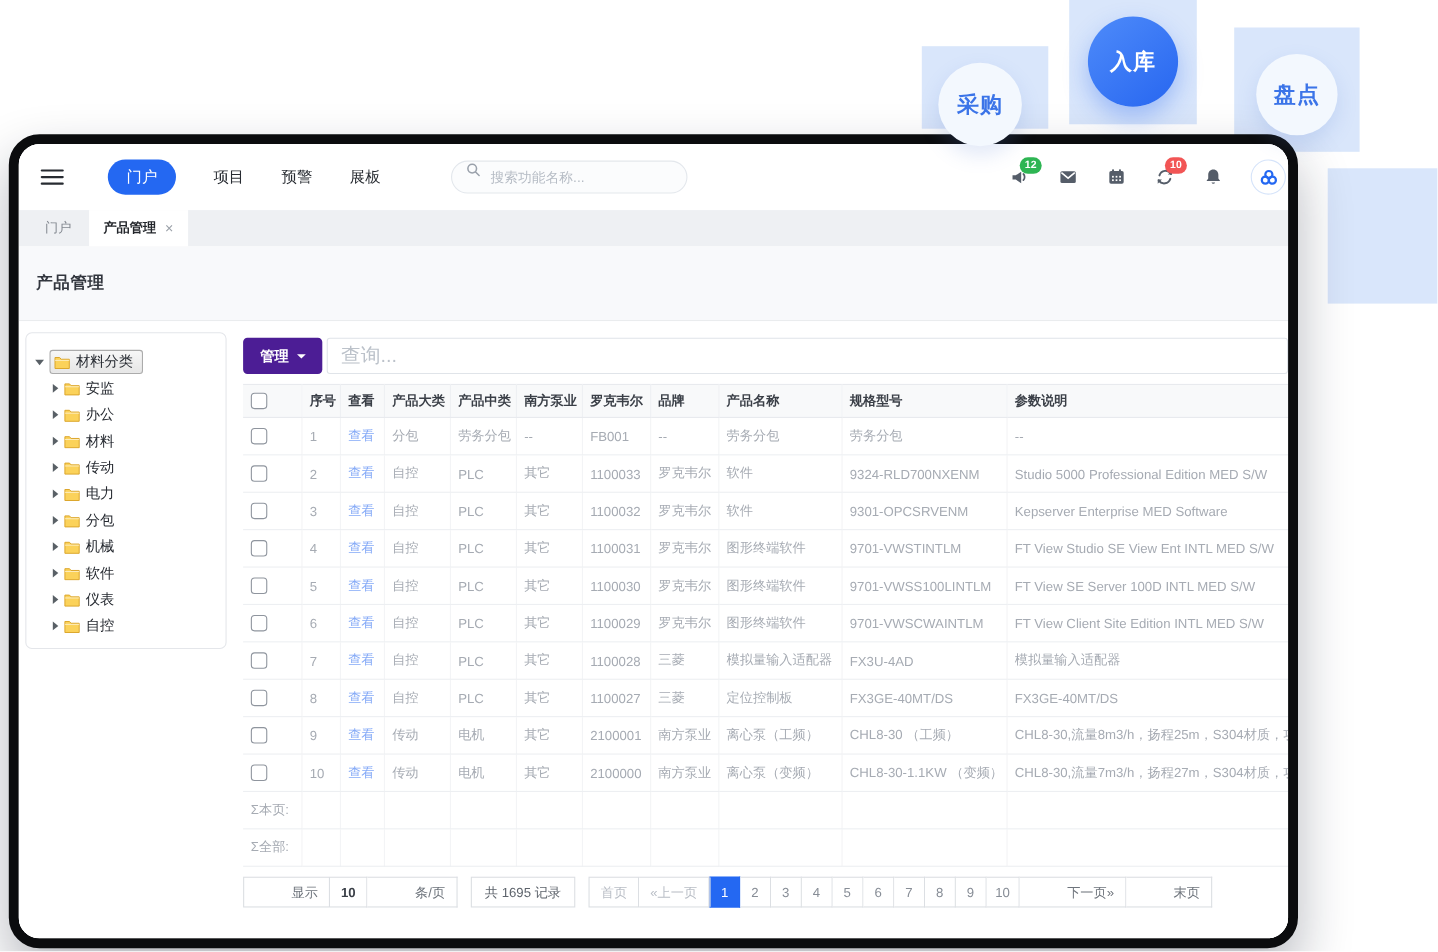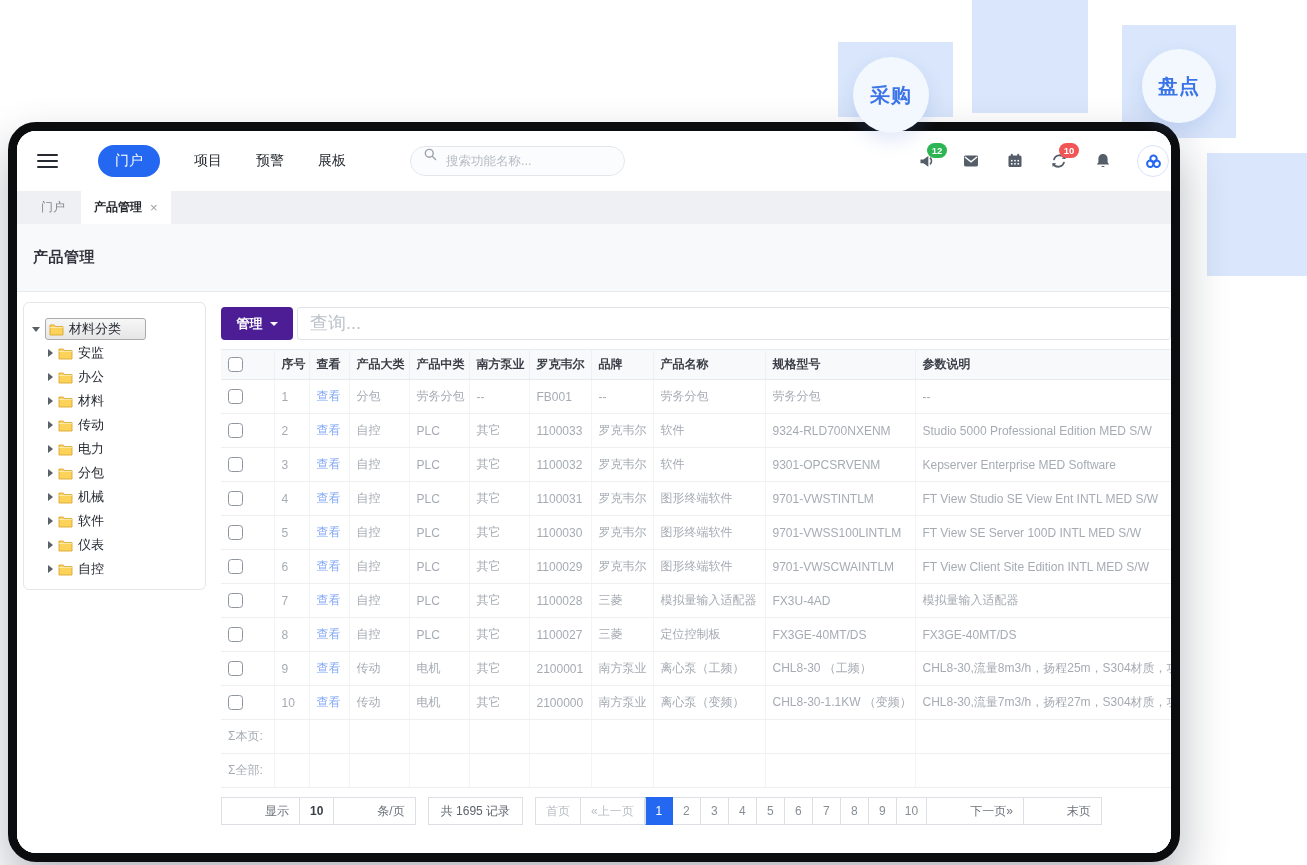--- a/index.html
+++ b/index.html
@@ -64,21 +64,21 @@
   .content { flex:1; display:flex; background:#fff; overflow:hidden; }
   .side { flex:0 0 183px; width:183px; margin:10px 0 0 6px; }
   .tree-panel { width:183px; height:288px; border:1px solid #e4e6ea; border-radius:6px; background:#fff; padding:14px 8px; overflow:hidden; }
   .tree-row { display:flex; align-items:center; height:24px; gap:5px; cursor:pointer; }
   .tree-row.child { padding-left:16px; }
   .tri { width:0; height:0; flex:0 0 auto; }
   .tri.down { border-top:5px solid #596066; border-left:4.5px solid transparent; border-right:4.5px solid transparent; }
   .tri.right { border-left:5px solid #596066; border-top:4.5px solid transparent; border-bottom:4.5px solid transparent; }
   .tree-label { font-size:13px; color:#262a31; white-space:nowrap; }
   .tree-selected { display:flex; align-items:center; gap:5px; background:linear-gradient(#f7f7f7,#e6e6e6);
-                   border:1px solid #ababab; border-radius:3px; padding:1px 24px 1px 3px; }
+                   border:1px solid #ababab; border-radius:3px; padding:1px 8px 1px 3px; }
   .folder { flex:0 0 auto; display:flex; }
 
   .main { flex:1; margin:15px 0 0 15px; min-width:0; }
   .toolbar { display:flex; align-items:center; }
   .btn-manage { height:33px; width:72px; background:#4c1d95; color:#fff; border:none; border-radius:4px;
                 font-size:13px; font-weight:600; display:flex; align-items:center; justify-content:center; gap:7px;
                 cursor:pointer; font-family:inherit; }
   .caret-down { width:0; height:0; border-top:4.5px solid #fff; border-left:4px solid transparent; border-right:4px solid transparent; }
   .query-input { flex:1; height:33px; margin-left:4px; border:1px solid #e0e4e9; border-radius:3px; padding:0 12px;
                  font-size:18px; color:#555; outline:none; font-family:inherit; min-width:0; }
@@ -561,15 +561,16 @@
               <div class="pcell dark">末页</div>
             </div>
           </div>
         </div>
       </div>
 
     </div>
   </div>
 
   <div class="fab light  fab-purchase">采购</div>
+  <div class="fab filled fab-inbound">入库</div>
   <div class="fab light  fab-check">盘点</div>
 
 </div>
 
 </body></html>

